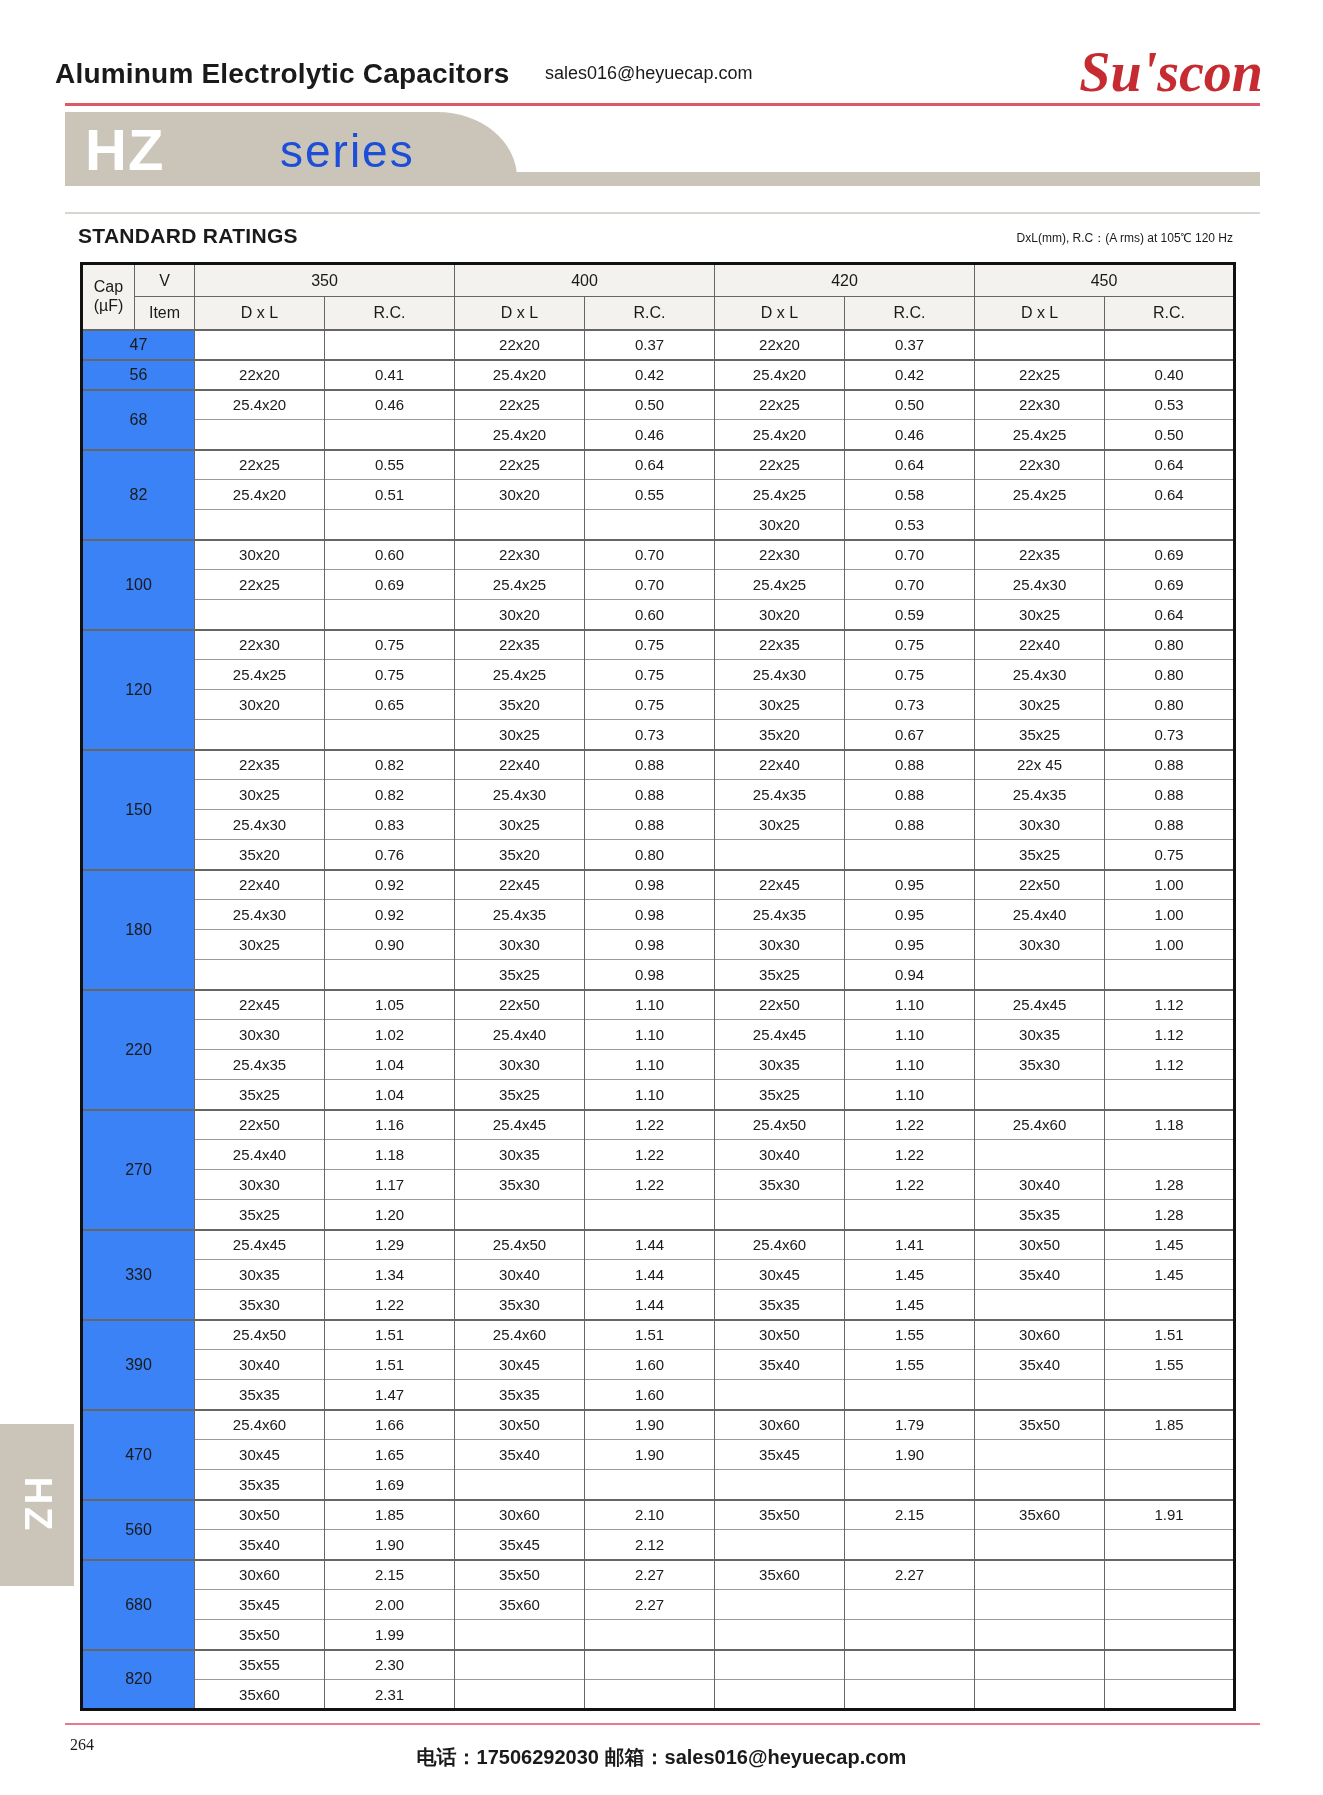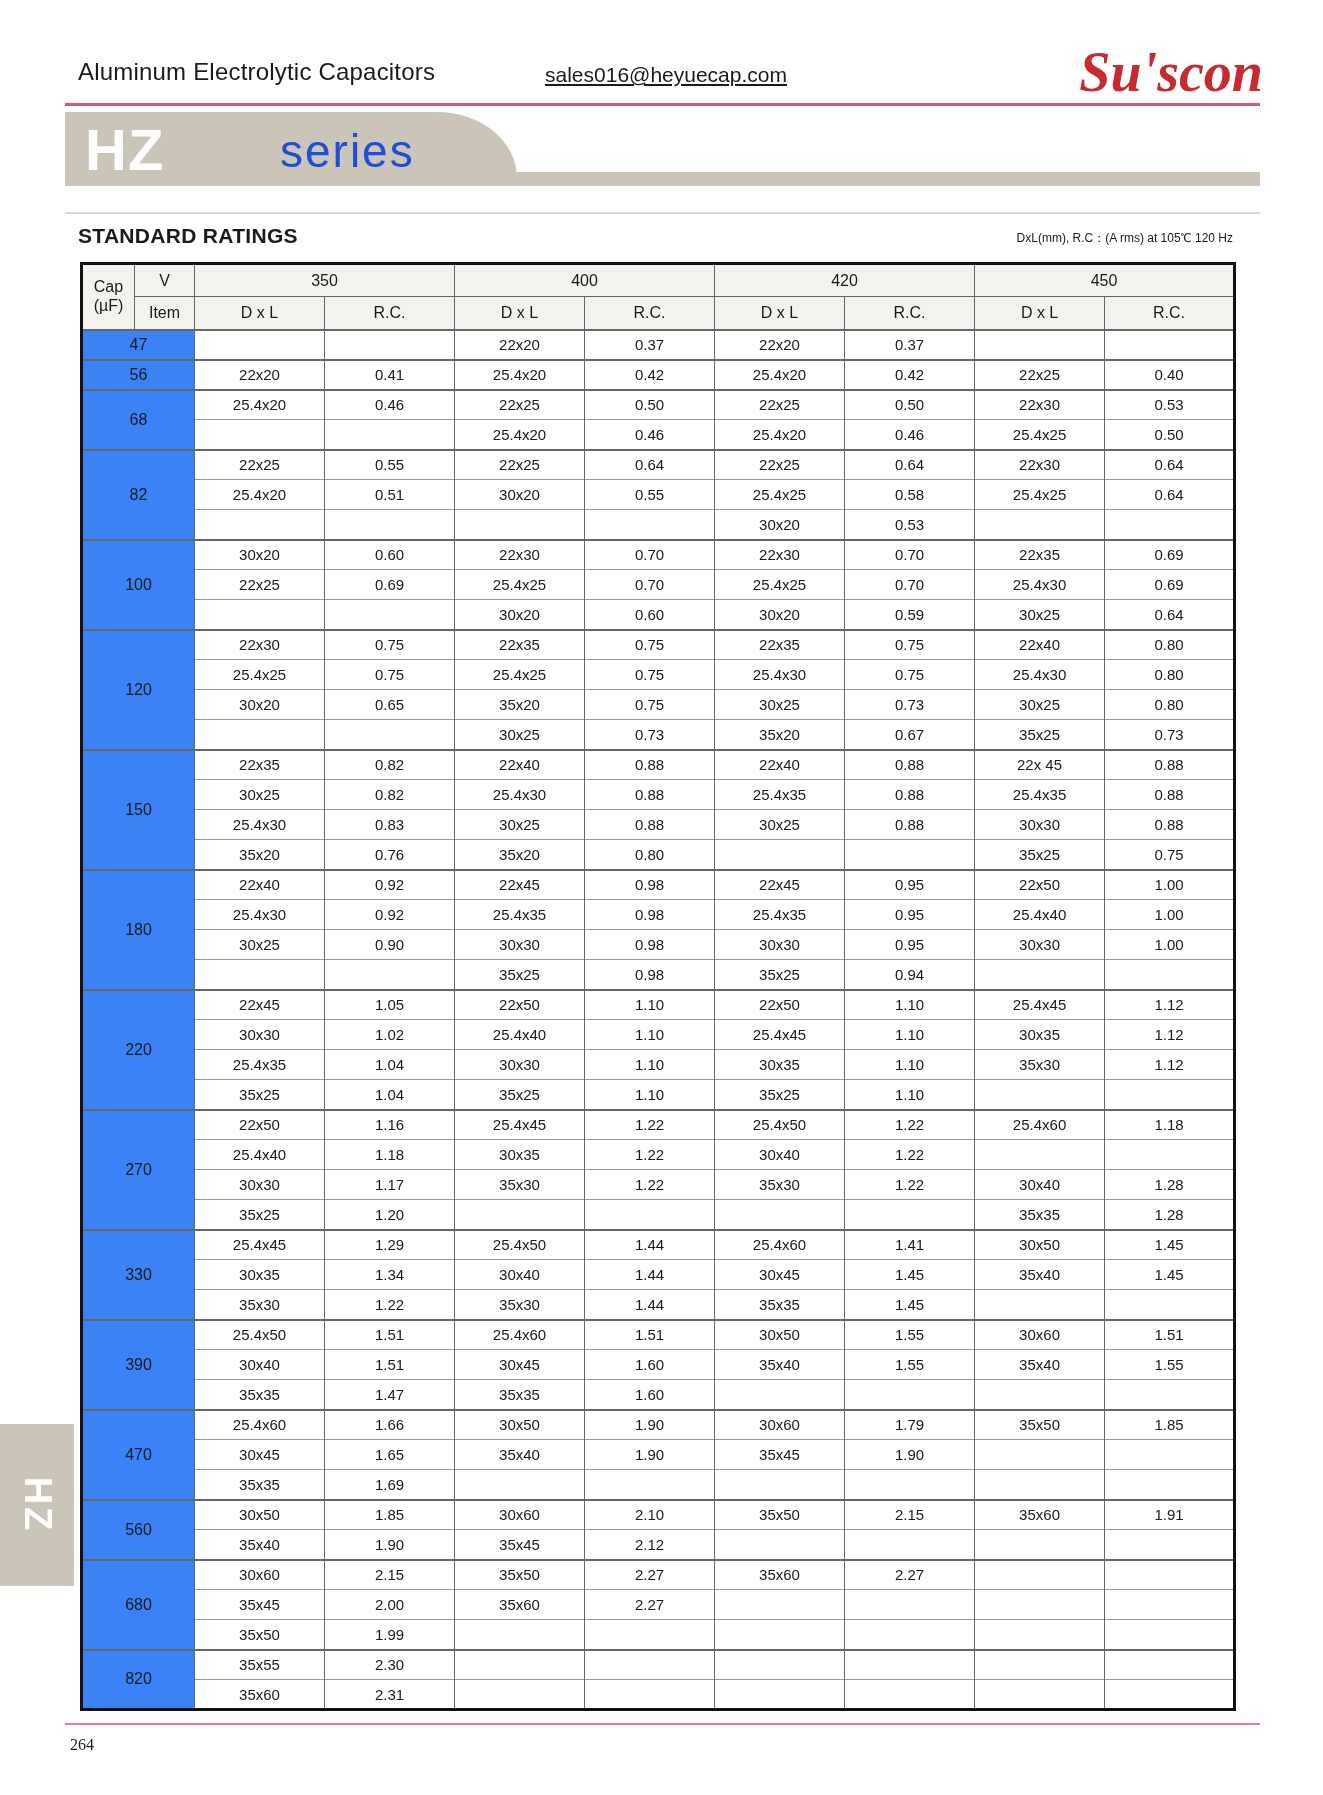--- a/index.html
+++ b/index.html
@@ -6,22 +6,22 @@
   html,body { background:#ffffff; }
   .page {
     position: relative;
     width: 1323px; height: 1795px;
     background: #ffffff;
     font-family: "Liberation Sans", sans-serif;
     color: #1a1a1a;
     overflow: hidden;
   }
   
-  .brand-title { position:absolute; left:78px; top:58px; font-size:24px; font-weight:normal; letter-spacing:0.2px; }
-  .brand-email { position:absolute; left:545px; top:63px; font-size:21px;text-decoration:underline; }
+  .brand-title { position:absolute; left:55px; top:58px; font-size:28px; font-weight:bold; letter-spacing:0.2px; }
+  .brand-email { position:absolute; left:545px; top:63px; font-size:18px; }
   .brand-logo  { position:absolute; right:60px; top:40px; font-family:"Liberation Serif", serif;
                  font-style:italic; font-weight:bold; font-size:56px; color:#c52b31; }
   .red-rule    { position:absolute; left:65px; top:103px; width:1195px; height:3px; background:#dd5868; }
   
   .banner      { position:absolute; left:65px; top:112px; width:452px; height:74px;
                  background:#cbc5b9; border-top-right-radius:80px 66px; }
   .banner-strip{ position:absolute; left:500px; top:172px; width:760px; height:14px; background:#cbc5b9; }
   .banner-code { position:absolute; left:20px; top:4px; font-size:58px; font-weight:bold; color:#ffffff; letter-spacing:1px; }
   .banner-word { position:absolute; left:215px; top:12px; font-size:46px; font-weight:normal; color:#1d4ed8; letter-spacing:2px; }
   .gray-rule   { position:absolute; left:65px; top:212px; width:1195px; height:2px; background:#d9d6cf; }
@@ -595,14 +595,15 @@
         </tr>
       </tbody>
   </table>
 
   <div class="side-tab">
     <span>HZ</span>
   </div>
 
   <div class="pink-rule"></div>
   <div class="page-num">264</div>
+  <div class="footer-line">电话：17506292030  邮箱：sales016@heyuecap.com</div>
 
 </div>
 
 </body></html>

